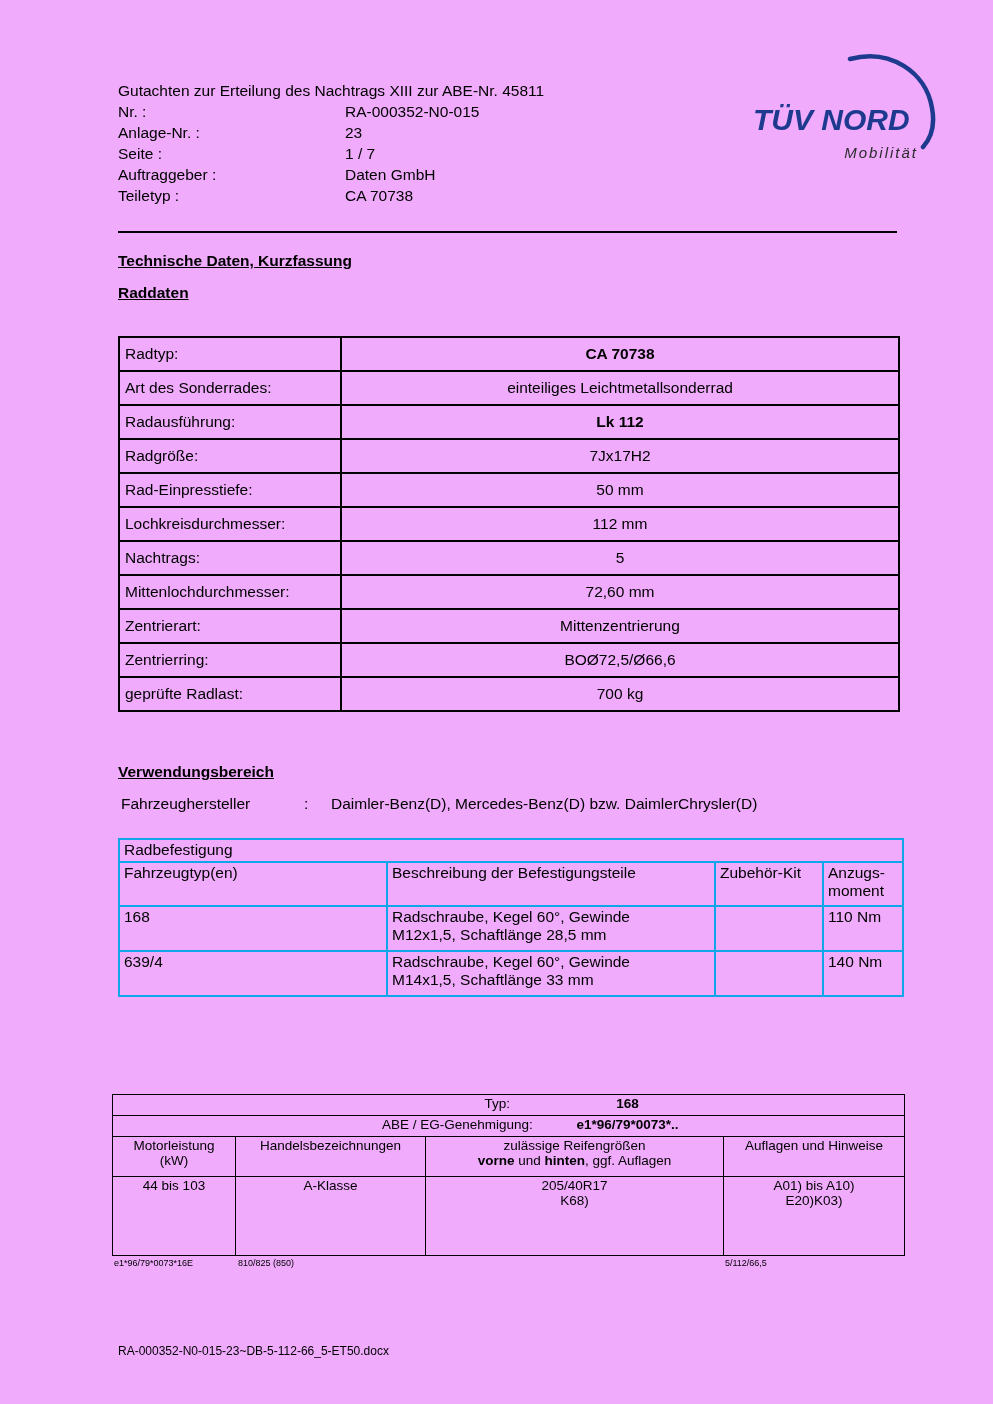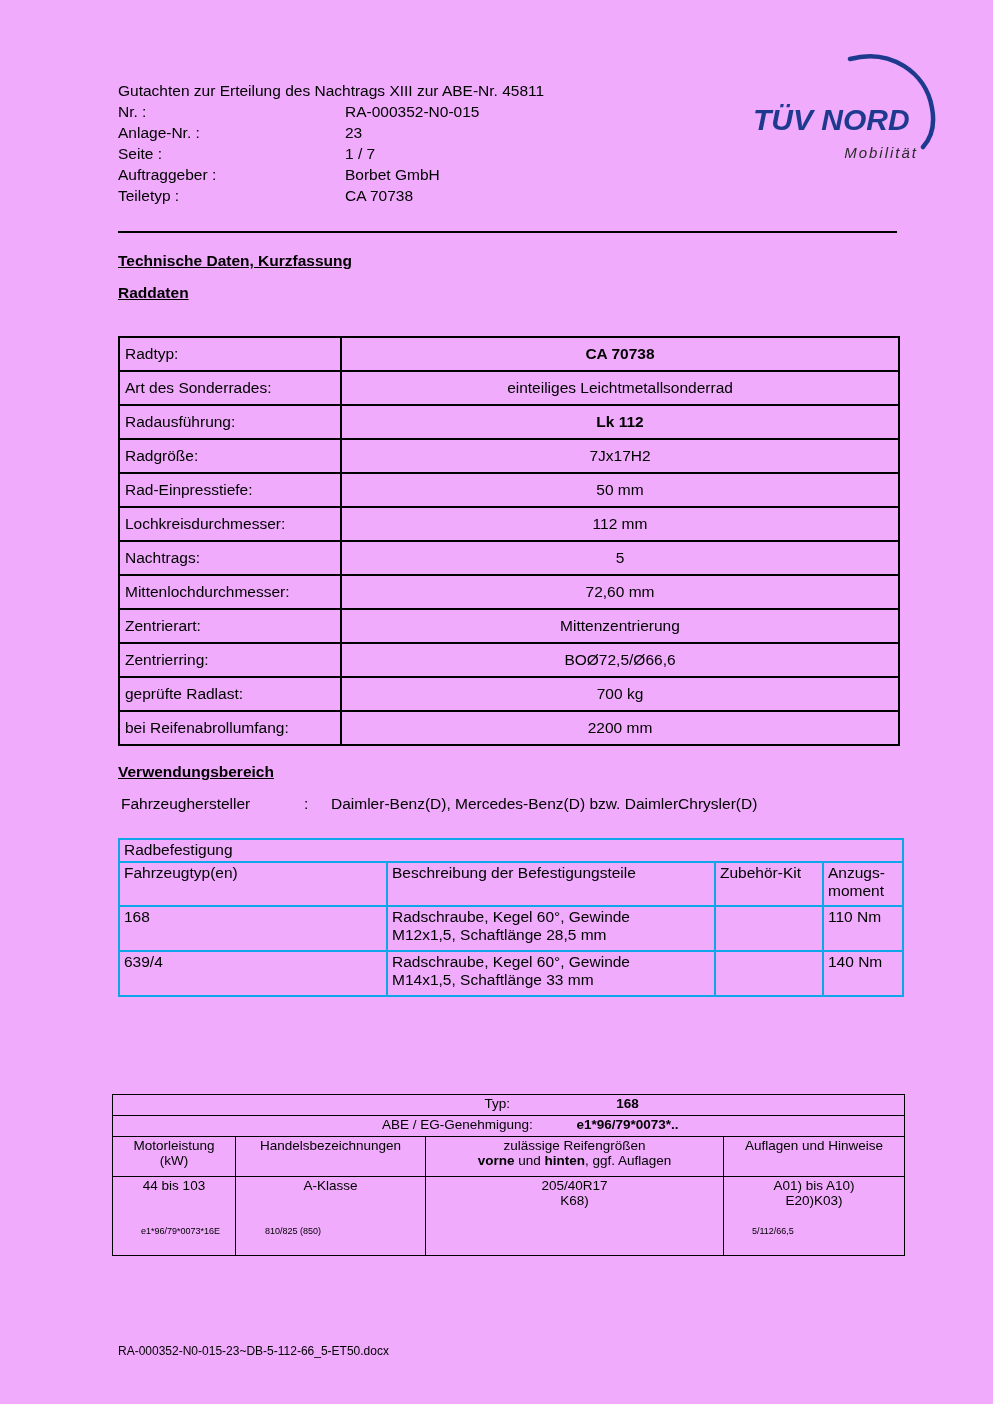--- a/index.html
+++ b/index.html
@@ -65,21 +65,21 @@
     <div class="hdr-row">
       <span class="hdr-label">Anlage-Nr. :</span>
       <span>23</span>
     </div>
     <div class="hdr-row">
       <span class="hdr-label">Seite :</span>
       <span>1 / 7</span>
     </div>
     <div class="hdr-row">
       <span class="hdr-label">Auftraggeber :</span>
-      <span>Borbet GmbH</span>
+      <span>Daten GmbH</span>
     </div>
     <div class="hdr-row">
       <span class="hdr-label">Teiletyp :</span>
       <span>CA 70738</span>
     </div>
   </div>
 
   <svg class="abs" style="left:750px; top:50px;" width="200" height="118" viewBox="0 0 200 118" font-family="Liberation Sans, sans-serif">
     <path d="M 100 9 C 140 -2 176 22 182 58 C 185 74 182 87 173 97" fill="none" stroke-width="4.5" stroke-linecap="round" stroke="#1e3a8f"></path>
     <text x="3" y="80" font-size="30" font-weight="bold" font-style="italic" fill="#1e3a8f">TÜV NORD</text>
@@ -129,24 +129,20 @@
         <td class="lbl">Zentrierart:</td>
         <td class="val">Mittenzentrierung</td>
       </tr>
       <tr>
         <td class="lbl">Zentrierring:</td>
         <td class="val">BOØ72,5/Ø66,6</td>
       </tr>
       <tr>
         <td class="lbl">geprüfte Radlast:</td>
         <td class="val">700 kg</td>
-      </tr>
-      <tr>
-        <td class="lbl">bei Reifenabrollumfang:</td>
-        <td class="val">2200 mm</td>
       </tr>
     </tbody>
   </table>
 
   <div class="abs section-heading" style="left:118px; top:763px;">Verwendungsbereich</div>
 
   <div class="abs manu-row" style="left:121px; top:795px; width:780px;">
     <span class="manu-label">Fahrzeughersteller</span>
     <span class="manu-colon">:</span>
     <span>Daimler-Benz(D), Mercedes-Benz(D) bzw. DaimlerChrysler(D)</span>
@@ -219,21 +215,21 @@
         <td>44 bis 103</td>
         <td>A-Klasse</td>
         <td class="pre">205/40R17
 K68)</td>
         <td class="pre">A01) bis  A10)
 E20)K03)</td>
       </tr>
     </tbody>
   </table>
 
-  <div class="footnotes" style="left:112px; top:1226px; width:792px;margin-left:27px;">
+  <div class="footnotes" style="left:112px; top:1258px; width:792px;">
     <span style="left:2px;">e1*96/79*0073*16E</span>
     <span style="left:126px;">810/825 (850)</span>
     <span style="left:613px;">5/112/66,5</span>
   </div>
 
   <div class="abs footer-file" style="left:118px; top:1344px;">RA-000352-N0-015-23~DB-5-112-66_5-ET50.docx</div>
 
 </div>
 
 </body></html>

